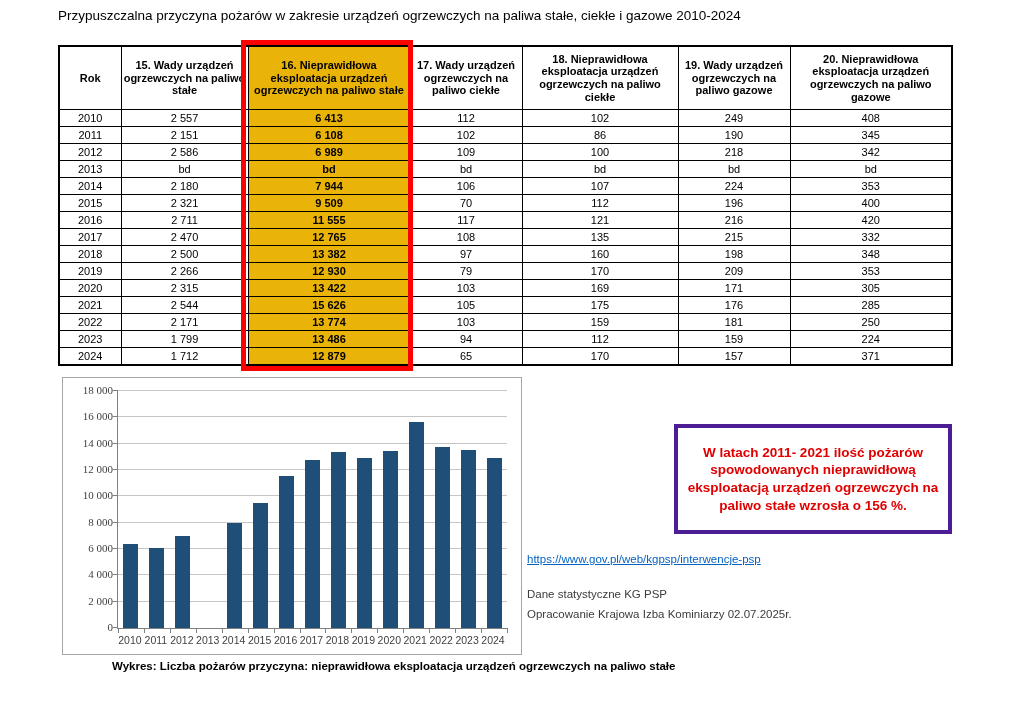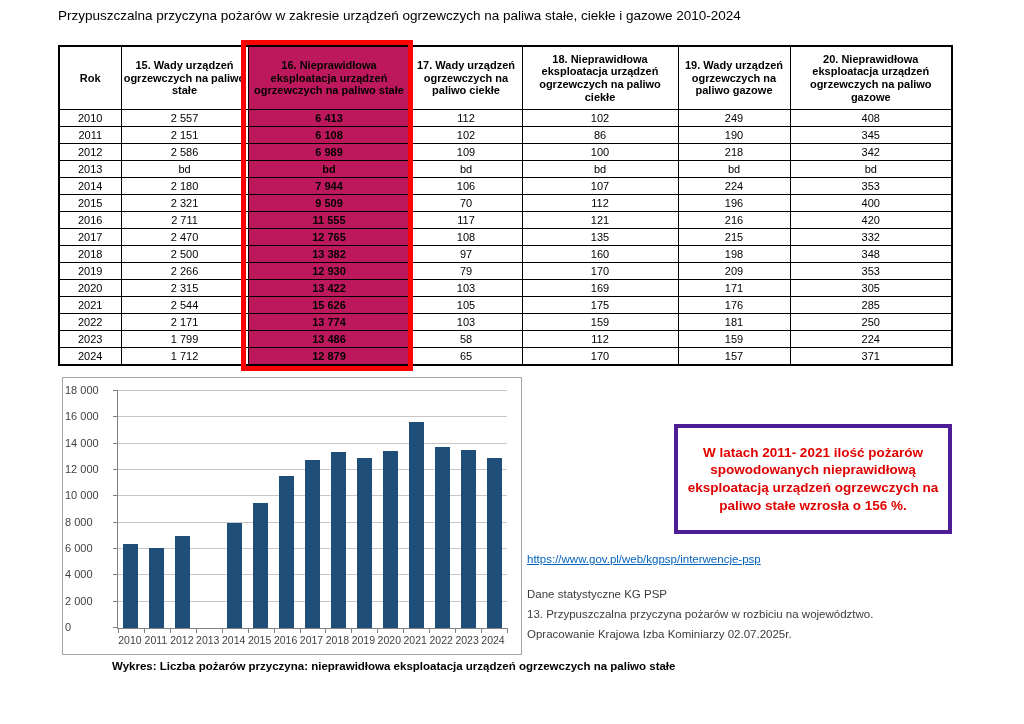--- a/index.html
+++ b/index.html
@@ -12,36 +12,36 @@
 
   
   .tbl-wrap{left:58px;top:45px;}
   table.data{border-collapse:collapse;table-layout:fixed;border:2px solid #000;}
   table.data th, table.data td{
     border:1px solid #000;text-align:center;vertical-align:middle;
     font-size:11px;padding:0 2px;overflow:hidden;
   }
   table.data th{font-weight:bold;height:62px;line-height:1.15;}
   table.data td{height:16px;line-height:16px;white-space:nowrap;}
-  .hl{background:#be185d;}
+  .hl{background:#eab308;}
   .bold{font-weight:bold;}
   .red-outline{
     left:241px;top:40px;width:172px;height:331px;
     border:5px solid #FF0000;box-sizing:border-box;pointer-events:none;
   }
 
   
   .chart{left:62px;top:377px;width:458px;height:276px;border:1px solid #a6a6a6;background:#fff;}
   .plot{position:absolute;left:54px;top:13px;width:389px;height:237px;
         border-left:1px solid #808080;border-bottom:1px solid #808080;}
   .gridline{position:absolute;left:0;width:100%;height:1px;background:#c6c6c6;}
   .bar{position:absolute;bottom:0;background:#1F4E79;}
   .ytick-mark{position:absolute;left:-5px;width:5px;height:1px;background:#808080;}
   .xtick-mark{position:absolute;bottom:-5px;width:1px;height:5px;background:#808080;}
-  .ylab{position:absolute;width:48px;text-align:left;font-size:11px;color:#3f3f3f;left:2px;}
+  .ylab{position:absolute;width:48px;text-align:right;font-size:11px;color:#3f3f3f;left:2px;font-family:Liberation Serif, serif;}
   .xlab{position:absolute;font-size:10.5px;color:#3f3f3f;text-align:center;top:256px;width:30px;}
 
   
   .note-box{
     left:674px;top:424px;width:278px;height:110px;border:4px solid #4c1d95;
     box-sizing:border-box;display:flex;align-items:center;justify-content:center;
   }
   .note-box .txt{
     color:#E00000;font-weight:bold;font-size:13.5px;line-height:1.3;
     text-align:center;padding:2px 4px;
@@ -196,21 +196,21 @@
           <td class="hl bold">13 774</td>
           <td>103</td>
           <td>159</td>
           <td>181</td>
           <td>250</td>
         </tr>
         <tr>
           <td>2023</td>
           <td>1 799</td>
           <td class="hl bold">13 486</td>
-          <td>58</td>
+          <td>94</td>
           <td>112</td>
           <td>159</td>
           <td>224</td>
         </tr>
         <tr>
           <td>2024</td>
           <td>1 712</td>
           <td class="hl bold">12 879</td>
           <td>65</td>
           <td>170</td>
@@ -305,17 +305,16 @@
     </div>
 </div>
 
 <div class="abs note-box">
   <div class="txt">W latach  2011- 2021 ilość pożarów spowodowanych nieprawidłową eksploatacją urządzeń ogrzewczych na paliwo stałe wzrosła o 156 %.</div>
 </div>
 
 <a class="abs src-link" href="#">https://www.gov.pl/web/kgpsp/interwencje-psp</a>
 <div class="abs src-lines">
   <div>Dane statystyczne KG PSP</div>
-  <div>13. Przypuszczalna przyczyna pożarów w rozbiciu na województwo.</div>
   <div>Opracowanie Krajowa Izba Kominiarzy  02.07.2025r.</div>
 </div>
 
 <div class="abs caption">Wykres:  Liczba pożarów przyczyna: nieprawidłowa eksploatacja urządzeń ogrzewczych na paliwo stałe</div>
 
 </body></html>

